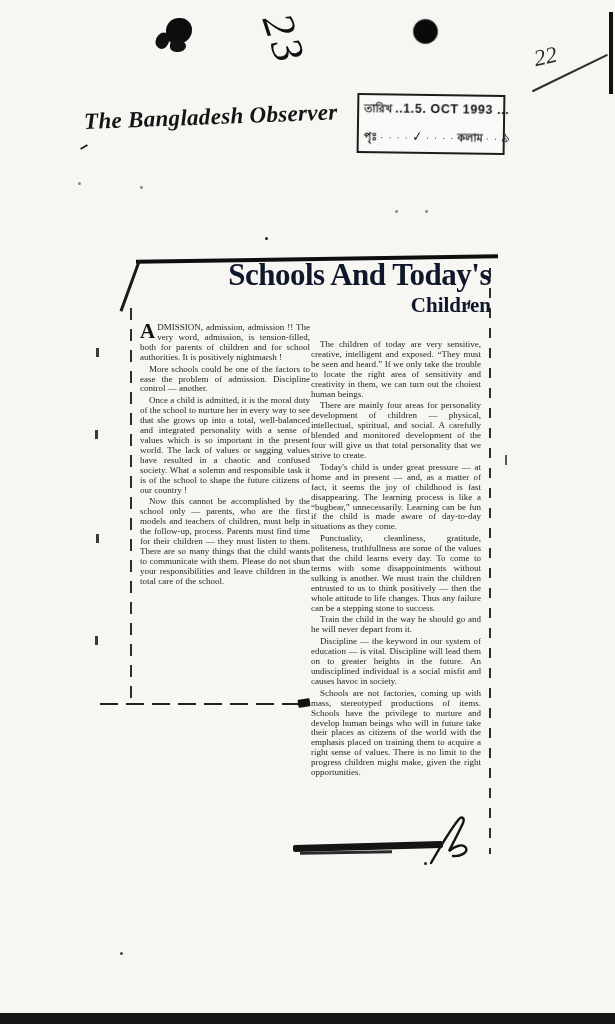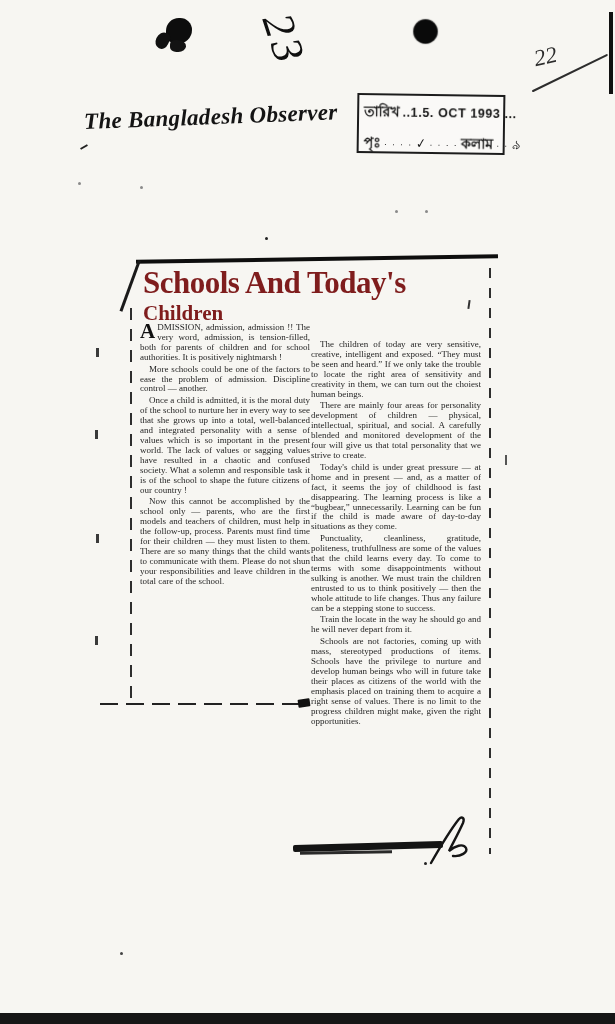--- a/index.html
+++ b/index.html
@@ -33,41 +33,41 @@
   
   .stamp{
     left:357px;top:94px;width:148px;height:60px;
     border:2.5px solid #1c1c1c;box-sizing:border-box;
     transform:rotate(0.8deg);
     padding:5px 4px 3px 5px;
     font-family:"Liberation Sans","DejaVu Sans",sans-serif;
     background:rgba(255,255,255,0.4);
   }
   .stamp-row{display:flex;align-items:baseline;gap:3px;white-space:nowrap;}
-  .bn{font-size:14px;font-weight:bold;color:#171717;filter:blur(0.4px);}
+  .bn{font-size:11px;font-weight:bold;color:#171717;filter:blur(0.4px);}
   .stamp-date{font-size:12.5px;font-weight:bold;color:#161616;letter-spacing:0.6px;filter:blur(0.2px);}
   .stamp-dots{font-size:10px;color:#333;letter-spacing:1px;}
   .stamp-row2{margin-top:7px;}
   .hw-tick{font-size:13px;color:#222;font-style:italic;transform:rotate(-8deg);display:inline-block;}
   .hw-col{font-size:13px;color:#222;font-style:italic;display:inline-block;transform:rotate(10deg);}
 
   
   .rule-top{left:136px;top:257px;width:362px;height:4px;background:#0e0e0e;transform:rotate(-0.9deg);}
   .cut-topleft{left:138px;top:260px;width:2.5px;height:54px;background:#1a1a1a;transform:rotate(20deg);transform-origin:top left;}
   .border-left{left:130px;top:308px;width:2px;height:396px;background:repeating-linear-gradient(to bottom,#2e2e2e 0 12px,transparent 12px 21px);}
   .border-right{left:489px;top:268px;width:2px;height:586px;background:repeating-linear-gradient(to bottom,#2e2e2e 0 10px,transparent 10px 20px);}
   .border-bottomleft{left:100px;top:703px;width:206px;height:2.4px;background:repeating-linear-gradient(to right,#222 0 18px,transparent 18px 26px);}
   .corner-piece{left:298px;top:699px;width:12px;height:8px;background:#111;transform:rotate(-8deg);border-radius:1px;}
   .margin-tick{width:2.5px;height:9px;background:#3a3a3a;}
   .t1{left:96px;top:348px;}  .t2{left:95px;top:430px;}
   .t3{left:96px;top:534px;}  .t4{left:95px;top:636px;}
   .headline-tick{left:468px;top:300px;width:2px;height:9px;background:#333;transform:rotate(8deg);}
 
   
-  .headline{left:143px;top:268px;width:348px;text-align:left;color:#7f1d1d;line-height:30px;}
+  .headline{left:143px;top:260px;width:348px;text-align:right;color:#0f172a;line-height:30px;}
   .headline .l1{font-size:31px;font-weight:bold;letter-spacing:-0.5px;white-space:nowrap;}
   .headline .l2{font-size:21px;font-weight:bold;}
 
   
   .col{font-size:9px;line-height:9.9px;text-align:justify;color:#1f1f1f;}
   .col p{margin:0 0 2px 0;text-indent:9px;}
   .col p.first{text-indent:0;}
   .col1{left:140px;top:323px;width:170px;}
   .col2{left:311px;top:340px;width:170px;}
   .dropcap{float:left;font-size:21px;line-height:17px;font-weight:bold;padding-right:2px;color:#111;}
@@ -140,21 +140,22 @@
     <p>More schools could be one of the factors to ease the problem of admission. Discipline control — another.</p>
     <p>Once a child is admitted, it is the moral duty of the school to nurture her in every way to see that she grows up into a total, well-balanced and integrated personality with a sense of values which is so important in the present world. The lack of values or sagging values have resulted in a chaotic and confused society. What a solemn and responsible task it is of the school to shape the future citizens of our country !</p>
     <p>Now this cannot be accomplished by the school only — parents, who are the first models and teachers of children, must help in the follow-up, process. Parents must find time for their children — they must listen to them. There are so many things that the child wants to communicate with them. Please do not shun your responsibilities and leave children in the total care of the school.</p>
   </div>
 
   <div class="abs col col2">
     <p>The children of today are very sensitive, creative, intelligent and exposed. “They must be seen and heard.” If we only take the trouble to locate the right area of sensitivity and creativity in them, we can turn out the choiest human beings.</p>
     <p>There are mainly four areas for personality development of children — physical, intellectual, spiritual, and social. A carefully blended and monitored development of the four will give us that total personality that we strive to create.</p>
     <p>Today's child is under great pressure — at home and in present — and, as a matter of fact, it seems the joy of childhood is fast disappearing. The learning process is like a “bugbear,” unnecessarily. Learning can be fun if the child is made aware of day-to-day situations as they come.</p>
     <p>Punctuality, cleanliness, gratitude, politeness, truthfullness are some of the values that the child learns every day. To come to terms with some disappointments without sulking is another. We must train the children entrusted to us to think positively — then the whole attitude to life changes. Thus any failure can be a stepping stone to success.</p>
-    <p>Train the locate in the way he should go and he will never depart from it.</p>
+    <p>Train the child in the way he should go and he will never depart from it.</p>
+    <p>Discipline — the keyword in our system of education — is vital. Discipline will lead them on to greater heights in the future. An undisciplined individual is a social misfit and causes havoc in society.</p>
     <p>Schools are not factories, coming up with mass, stereotyped productions of items. Schools have the privilege to nurture and develop human beings who will in future take their places as citizens of the world with the emphasis placed on training them to acquire a right sense of values. There is no limit to the progress children might make, given the right opportunities.</p>
   </div>
 
   <div class="abs scribble"></div>
   <div class="abs scribble2"></div>
   <svg class="abs sig" width="46" height="52" viewBox="0 0 46 52">
     <path d="M6,48 C14,34 26,14 34,4 C37,1 40,3 38,8 C34,17 28,28 24,36 C30,31 38,28 41,33 C43,37 36,42 28,41" fill="none" stroke="#151515" stroke-width="2.4" stroke-linecap="round"></path>
   </svg>
   <div class="abs dot-under"></div>
 

